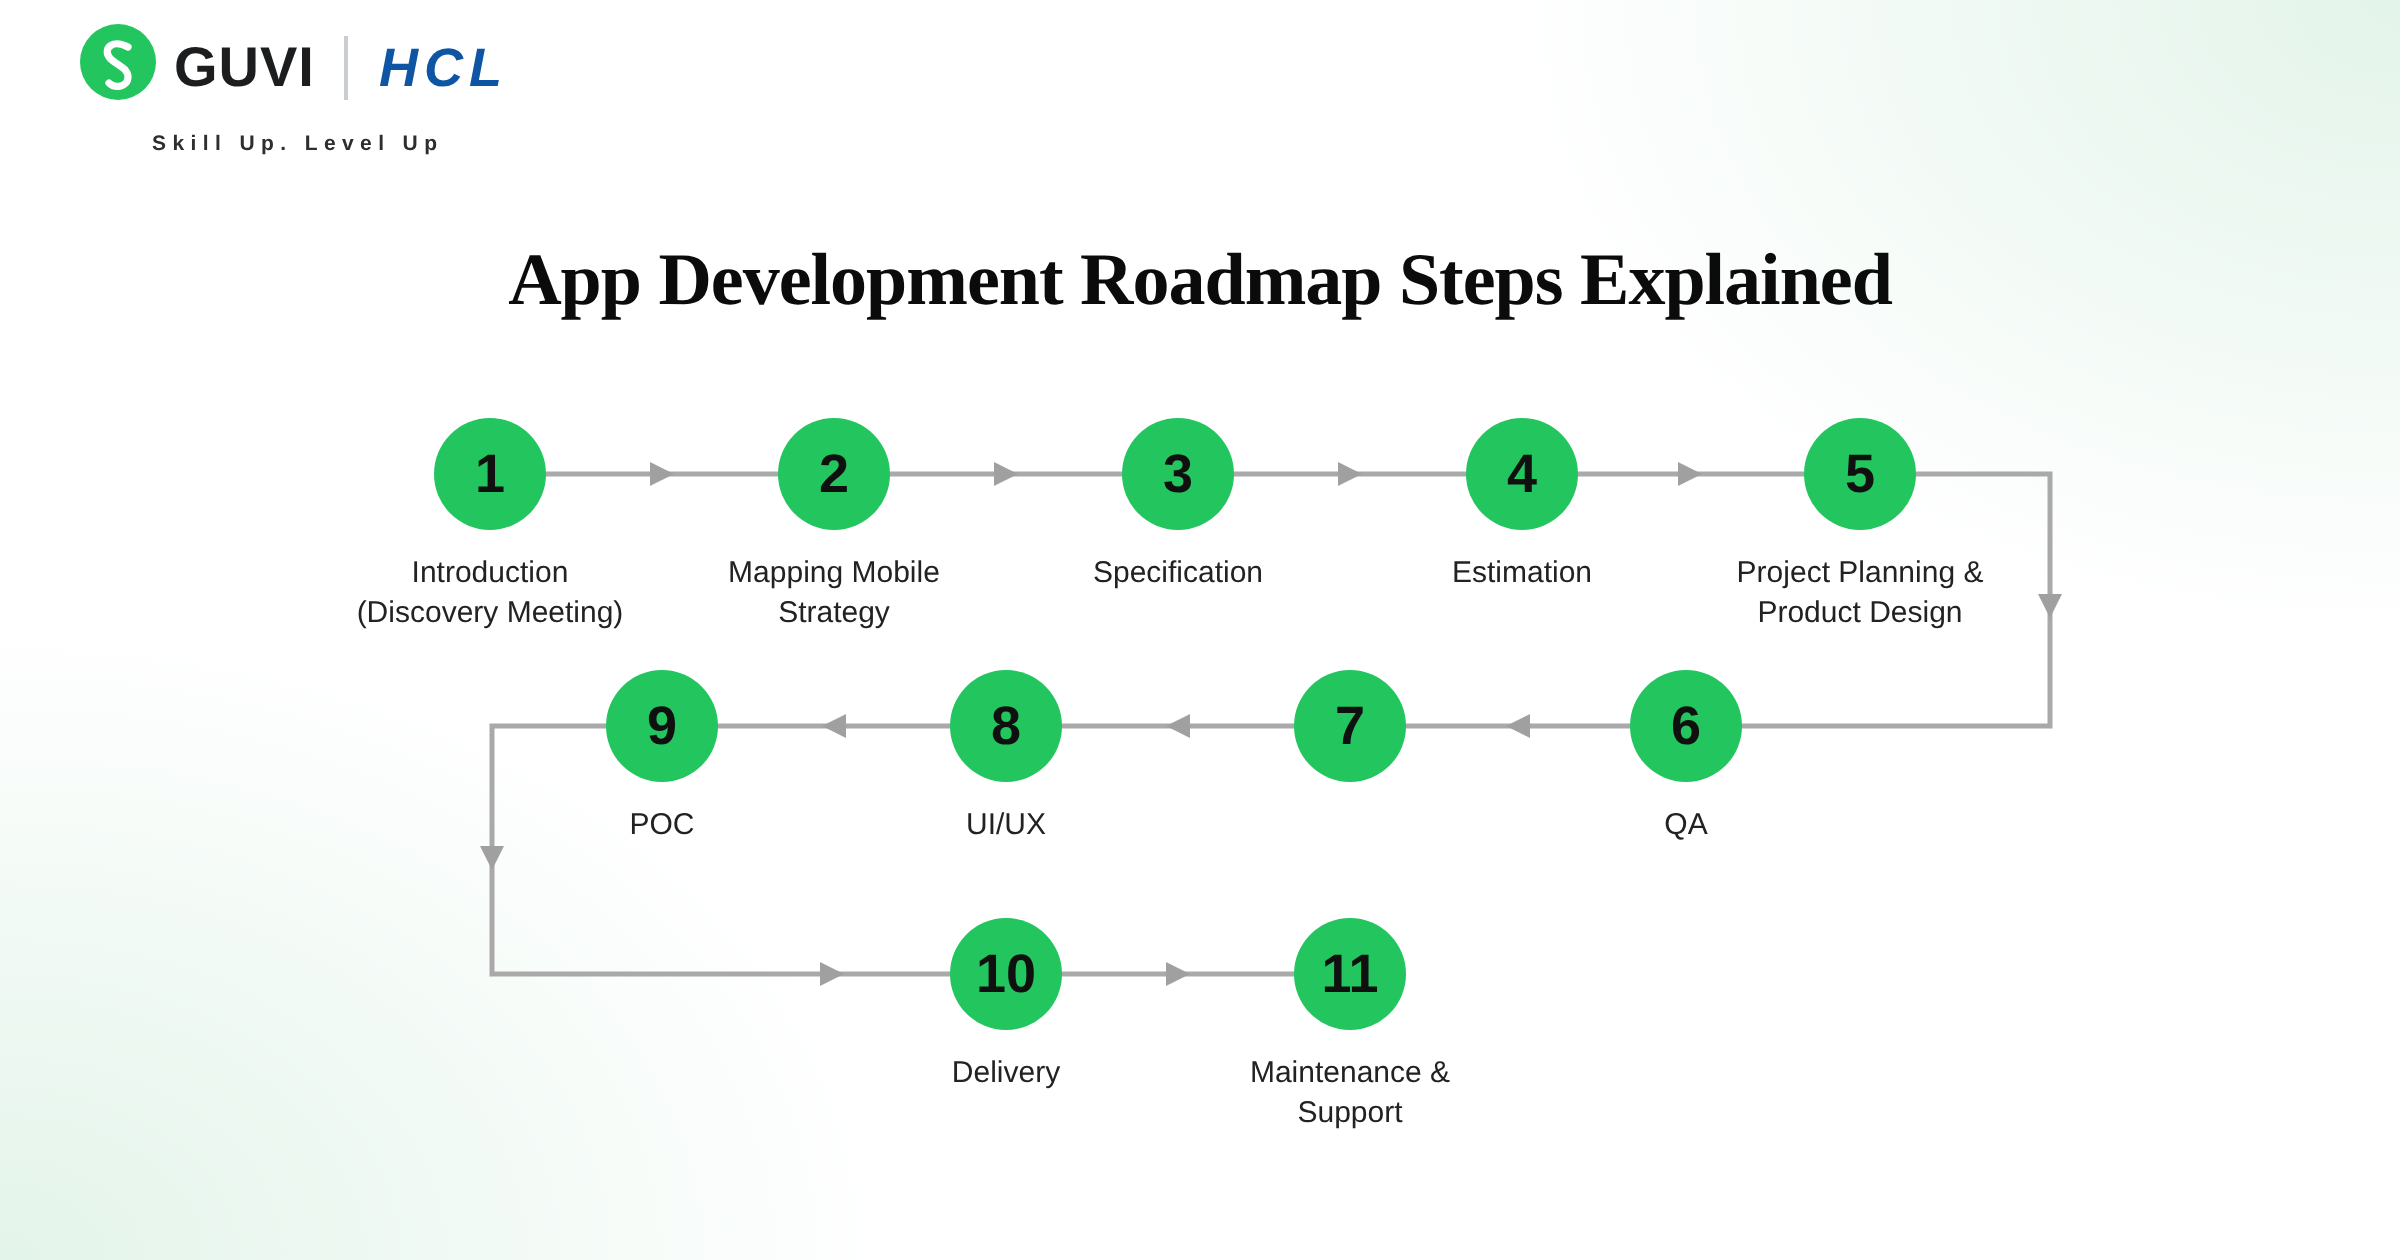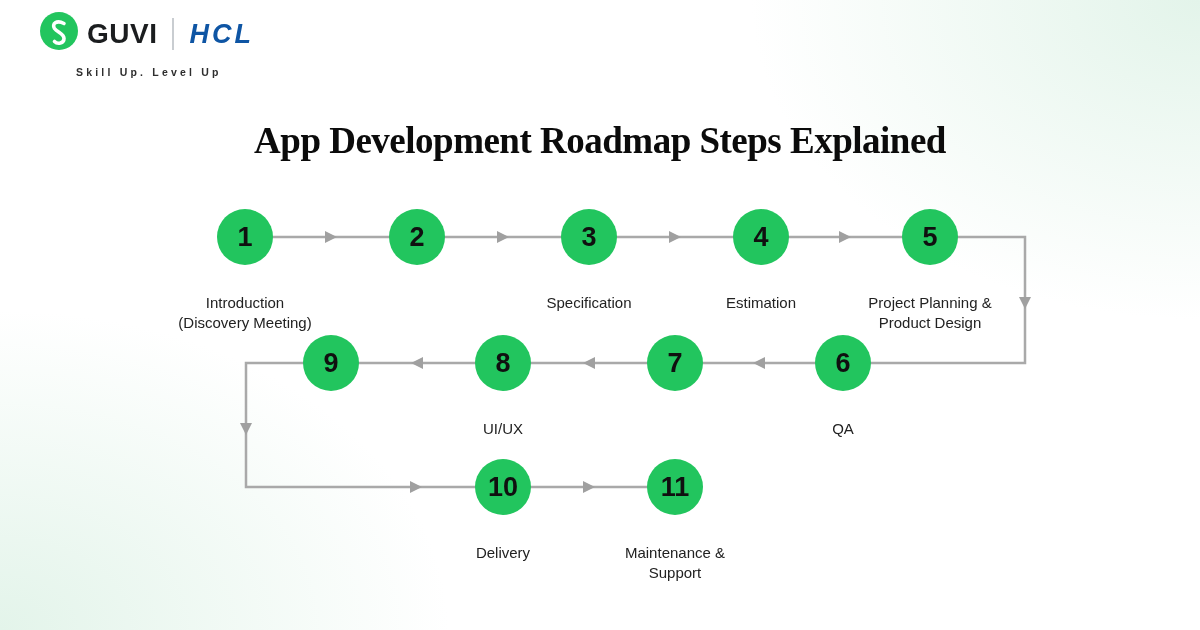--- a/index.html
+++ b/index.html
@@ -91,21 +91,20 @@
     color: #101010;
   }
   .step-label {
     position: absolute;
     width: 200px;
     text-align: center;
     font-size: 15px;
     line-height: 20px;
     color: #222222;
     white-space: pre-line;
-    margin-top: 16px;
   }
 </style>
 </head>
 <body>
 
 <div class="canvas">
 
   <div class="header">
     <div class="logo-mark">
       <svg width="38" height="38" viewBox="0 0 38 38">
@@ -171,23 +170,26 @@
 
   <div class="node" style="left:475px;top:459px">
     <span>10</span>
   </div>
   <div class="node" style="left:647px;top:459px">
     <span>11</span>
   </div>
 
   <div class="step-label" style="left:145px;top:277px">Introduction
 (Discovery Meeting)</div>
+  <div class="step-label" style="left:317px;top:277px">Mapping Mobile
+Strategy</div>
   <div class="step-label" style="left:489px;top:277px">Specification</div>
   <div class="step-label" style="left:661px;top:277px">Estimation</div>
   <div class="step-label" style="left:830px;top:277px">Project Planning &amp;
 Product Design</div>
   <div class="step-label" style="left:743px;top:403px">QA</div>
   <div class="step-label" style="left:403px;top:403px">UI/UX</div>
+  <div class="step-label" style="left:231px;top:403px">POC</div>
   <div class="step-label" style="left:575px;top:527px">Maintenance &amp;
 Support</div>
   <div class="step-label" style="left:403px;top:527px">Delivery</div>
 
 </div>
 
 </body></html>

